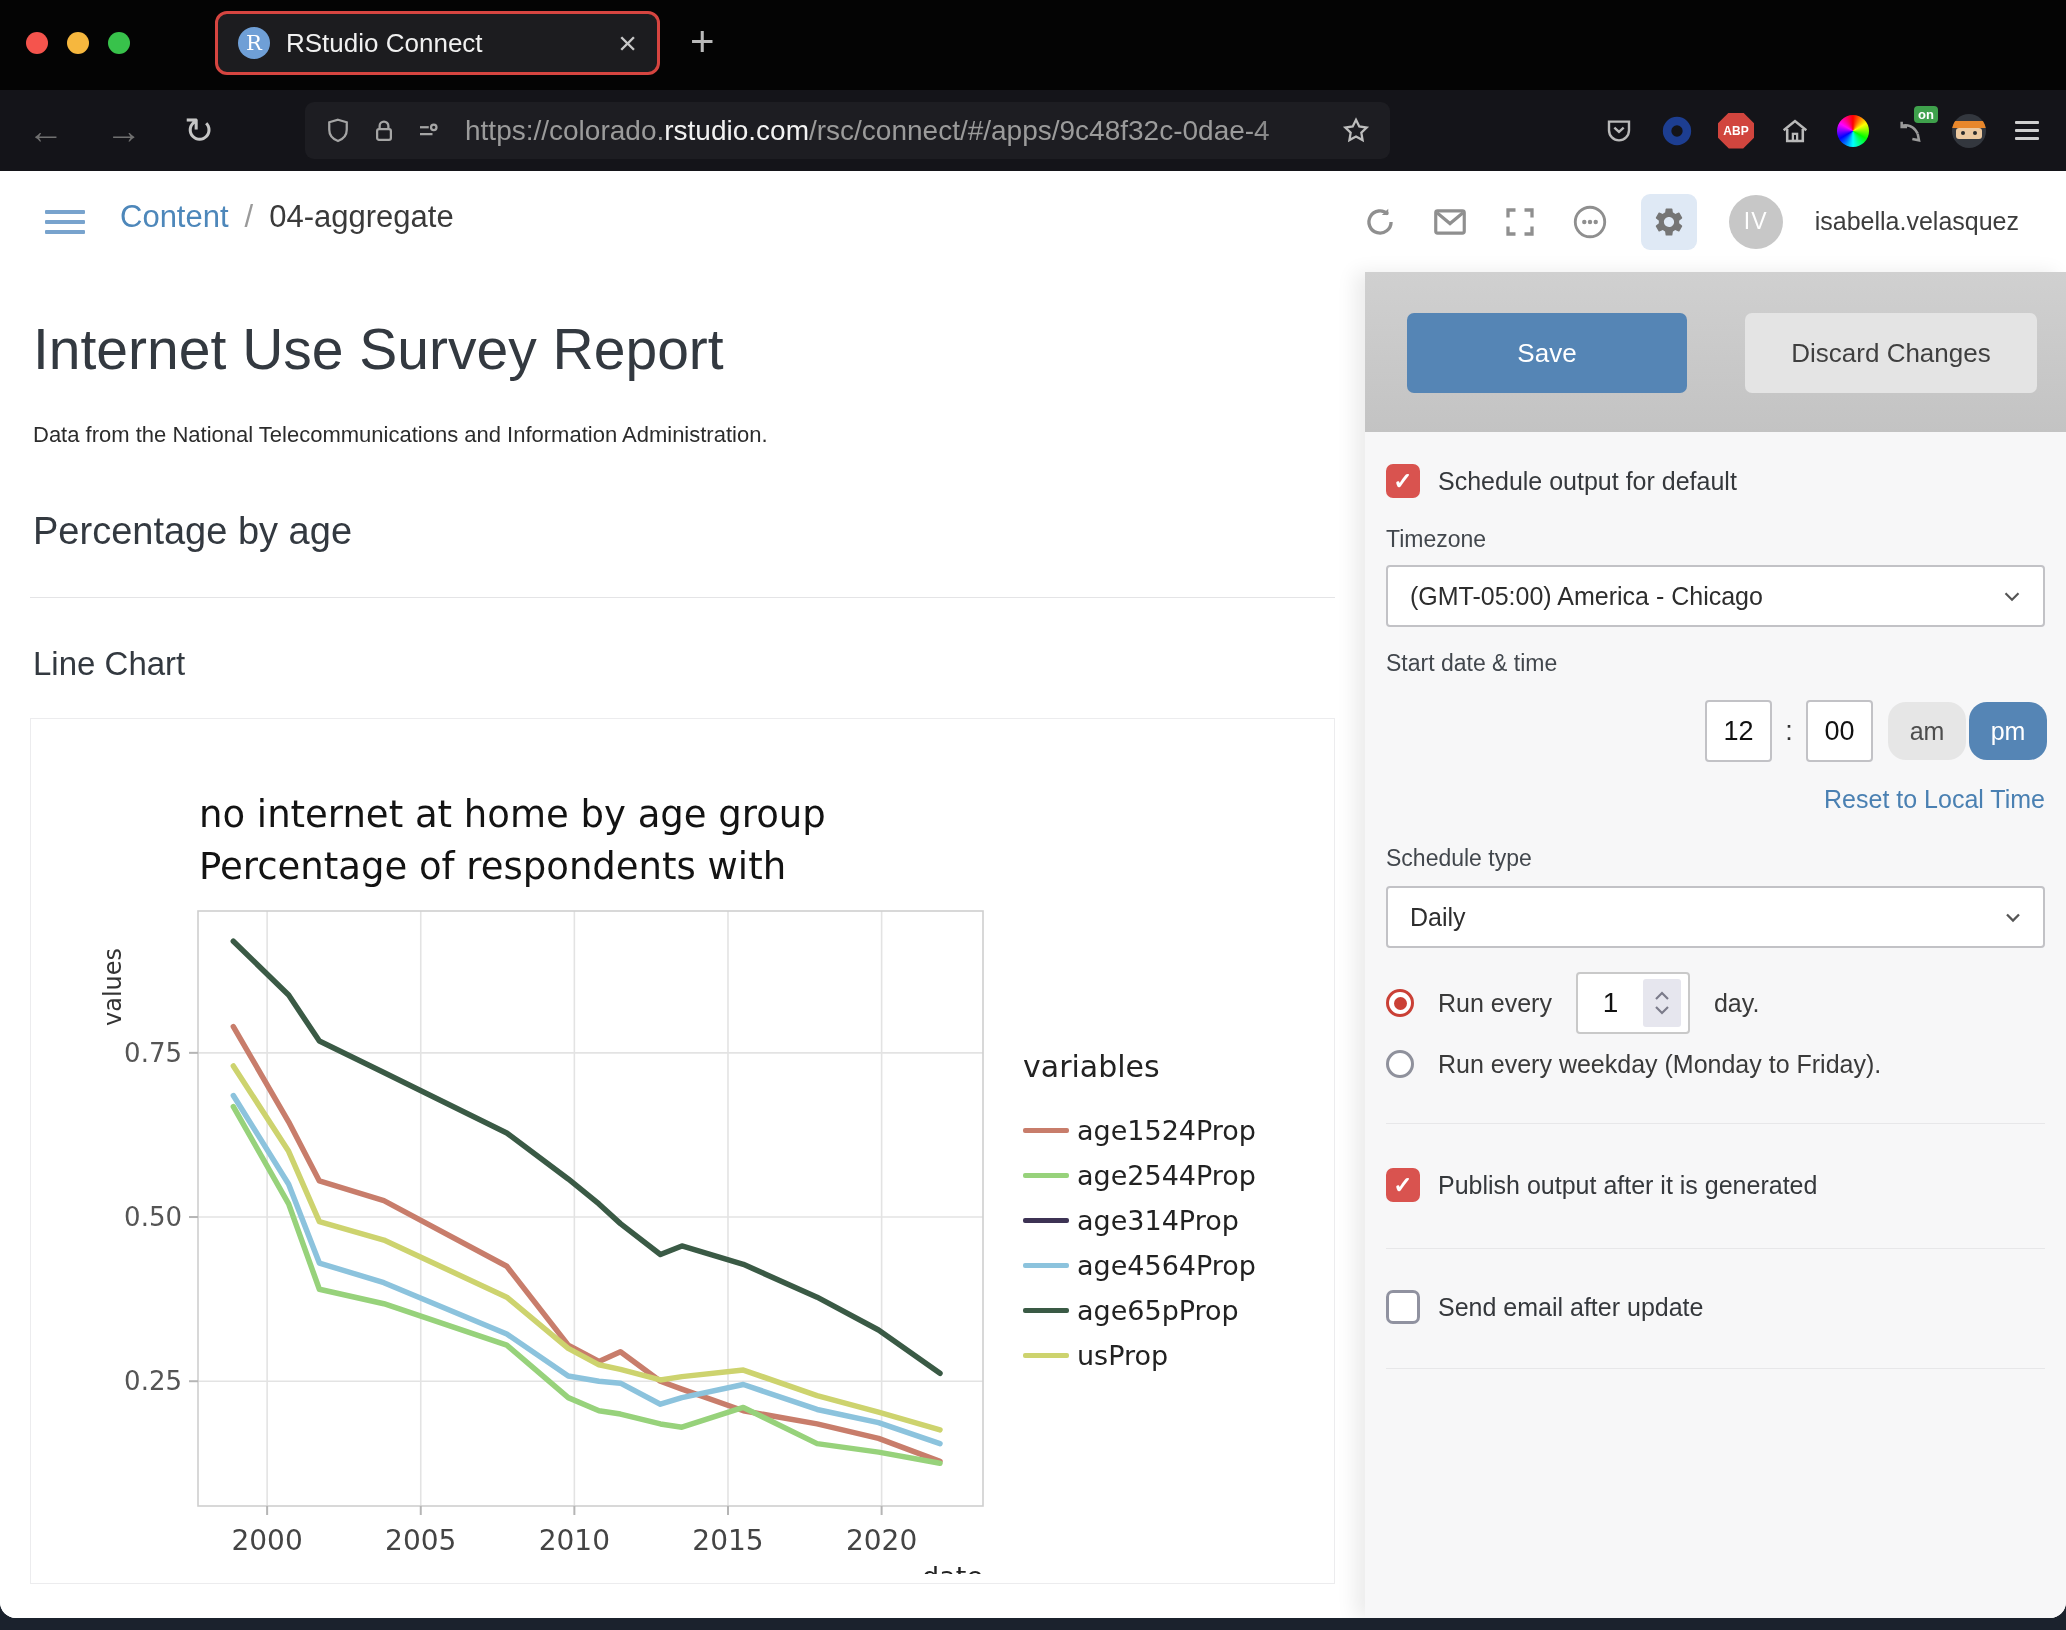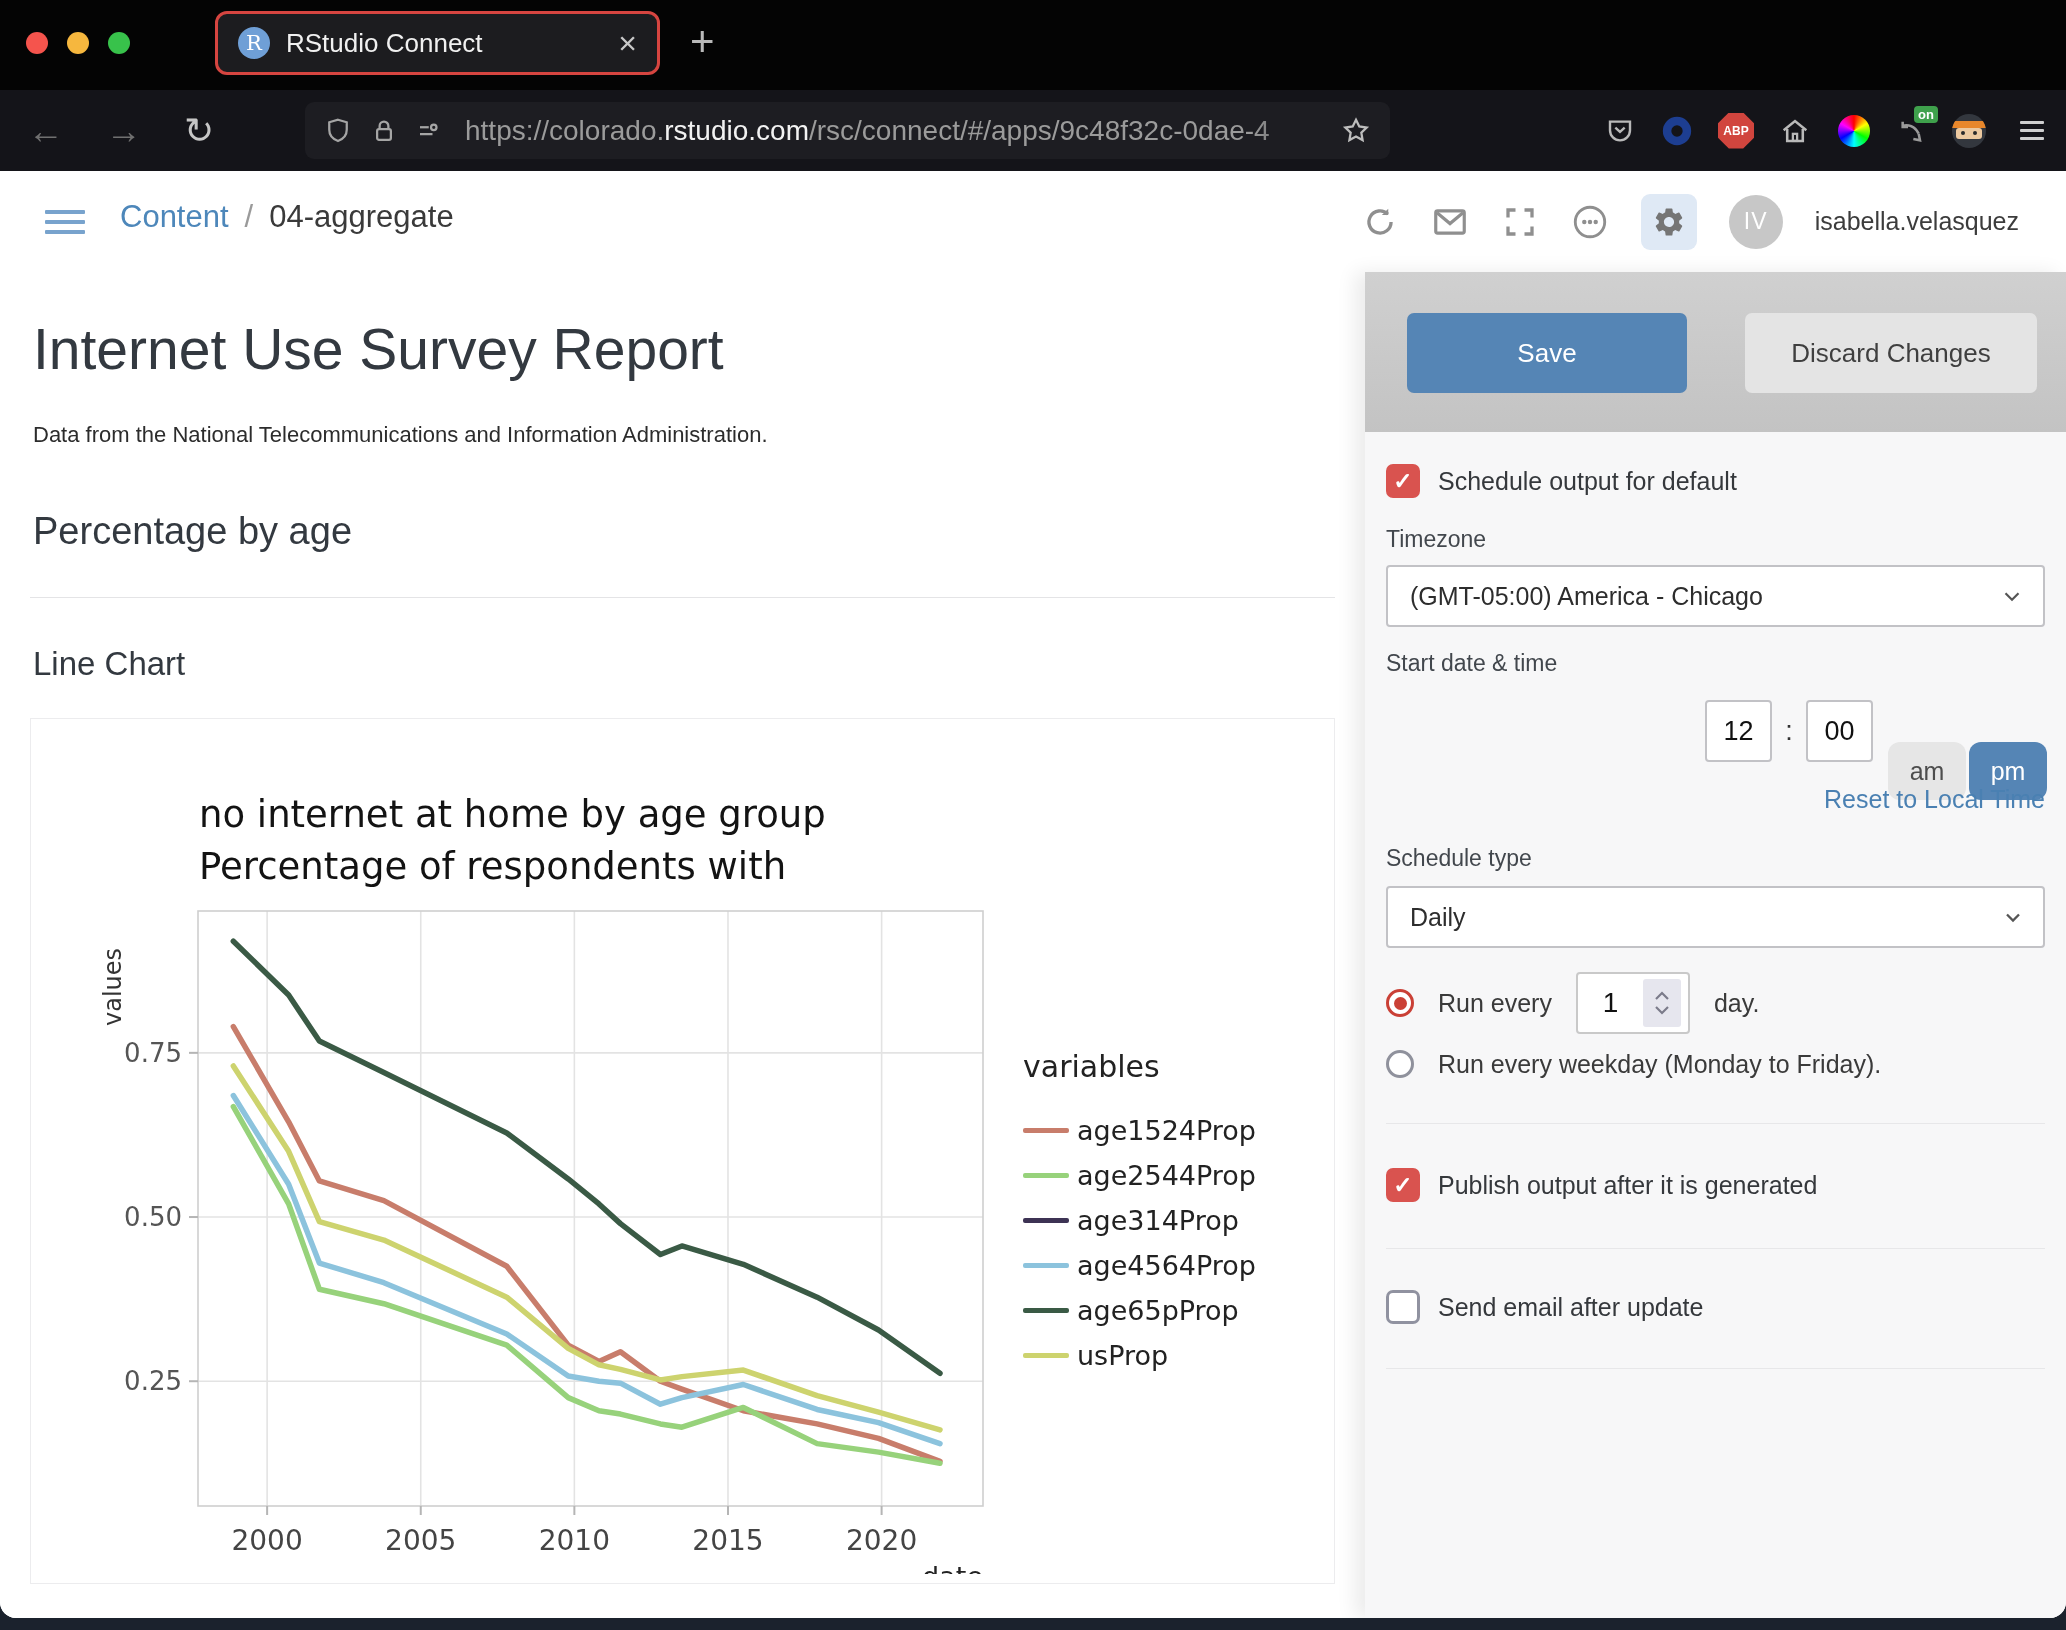--- a/index.html
+++ b/index.html
@@ -24,21 +24,21 @@
   .nav-g { font-size:36px; color:#707070; }
   .nav-g.lit { color:#c6c6c6; }
   .urlbar { position:absolute; left:305px; top:12px; width:1085px; height:57px; background:#1d1d22; border-radius:9px;
             display:flex; align-items:center; padding:0 18px; }
   .urlbar svg { flex:none; }
   .url-text { font-size:28px; color:#9b9b9b; margin-left:20px; white-space:nowrap; overflow:hidden; flex:1;
               -webkit-mask-image:linear-gradient(90deg,#000 90%,transparent 99%);
               mask-image:linear-gradient(90deg,#000 90%,transparent 99%); }
   .url-text .dom { color:#f2f2f2; }
   .ext-icons { position:absolute; right:22px; top:0; height:81px; display:flex; align-items:center; gap:24px; }
-  .xicon { width:34px; height:34px; position:relative; display:flex; align-items:center; justify-content:flex-end; }
+  .xicon { width:34px; height:34px; position:relative; display:flex; align-items:center; justify-content:center; }
   .abp { width:36px; height:36px; background:#d1453e; display:flex; align-items:center; justify-content:center;
          clip-path:polygon(30% 0,70% 0,100% 30%,100% 70%,70% 100%,30% 100%,0 70%,0 30%); }
   .abp span { color:#fff; font-size:12px; font-weight:bold; }
   .wheel { width:32px; height:32px; border-radius:50%;
            background:conic-gradient(#f00,#ff0,#0f0,#0ff,#00f,#f0f,#f00); }
   .onbadge { position:absolute; top:-8px; right:-10px; background:#3fa14c; color:#fff; font-size:13px; font-weight:bold;
              padding:1px 4px; border-radius:4px; }
   .ninja { width:34px; height:34px; border-radius:50%; background:#33373e; overflow:hidden; position:relative; }
   .ninja .band { position:absolute; top:7px; left:0; width:100%; height:7px; background:#e8872b; }
   .ninja .face { position:absolute; top:14px; left:4px; width:26px; height:11px; background:#ecc9a0; border-radius:3px; }
@@ -95,22 +95,22 @@
   .pselect svg { position:absolute; right:18px; }
   .cbx-row { position:absolute; left:21px; display:flex; align-items:center; gap:18px; }
   .cbx { width:34px; height:34px; border-radius:7px; background:#fff; border:3px solid #9092a0;
          display:flex; align-items:center; justify-content:center; flex:none; }
   .cbx .mark { display:none; color:#fff; font-size:23px; font-weight:bold; }
   .cbx.on { background:#d9534f; border-color:#d9534f; }
   .cbx.on .mark { display:block; }
   .cbx-label { font-size:25px; color:#35383c; }
   .tinput { position:absolute; background:#fff; border:2px solid #c2c2c6; border-radius:4px; height:62px;
             display:flex; align-items:center; justify-content:center; font-size:27px; color:#111; }
-  .seg { position:absolute; height:58px; width:78px; top:2px; border-radius:12px; display:flex; align-items:center;
-         justify-content:center; font-size:25px; color:#4d4d4d; background:#e6e6e6;margin-top:40px; }
+  .seg { position:absolute; height:58px; width:78px; top:2px; border-radius:18px; display:flex; align-items:center;
+         justify-content:center; font-size:25px; color:#4d4d4d; background:#e6e6e6; }
   .seg.selected { background:#5585b5; color:#fff; }
   .link { position:absolute; right:21px; font-size:25px; color:#4a80b2; }
   .radio-row { position:absolute; left:21px; display:flex; align-items:center; gap:24px; }
   .radio { width:28px; height:28px; border-radius:50%; border:3px solid #8f919c; background:#fff; flex:none;
            display:flex; align-items:center; justify-content:center; }
   .radio.on { border-color:#ca4036; }
   .radio.on::after { content:""; width:13px; height:13px; border-radius:50%; background:#ca4036; }
   .radio-label { font-size:25px; color:#3a3a3a; }
   .numbox { width:114px; height:62px; background:#fff; border:2px solid #c9c9c9; border-radius:4px;
             position:relative; display:flex; align-items:center; }

